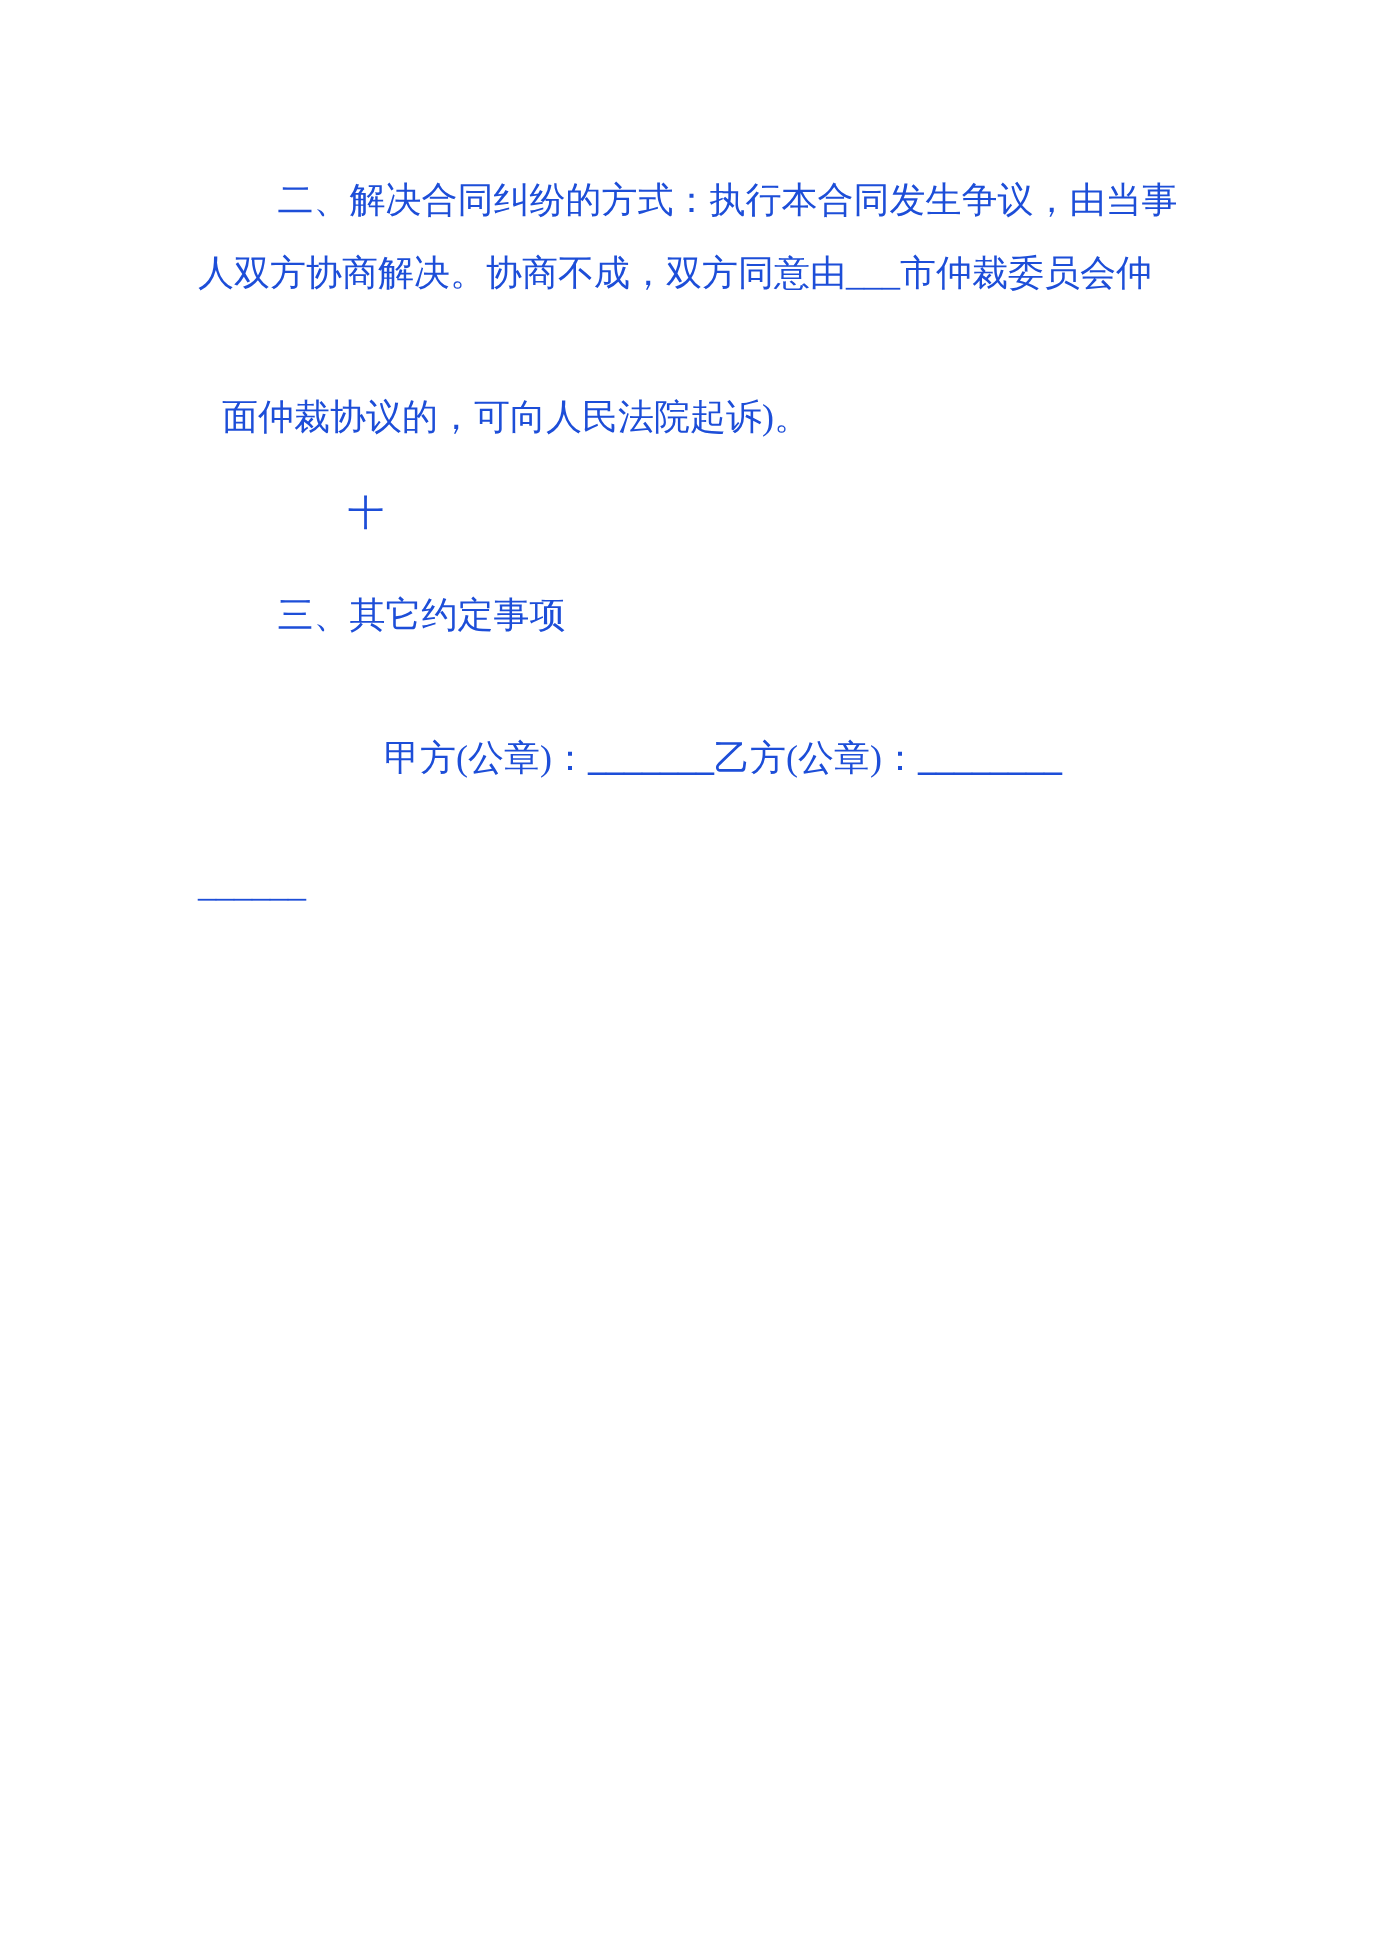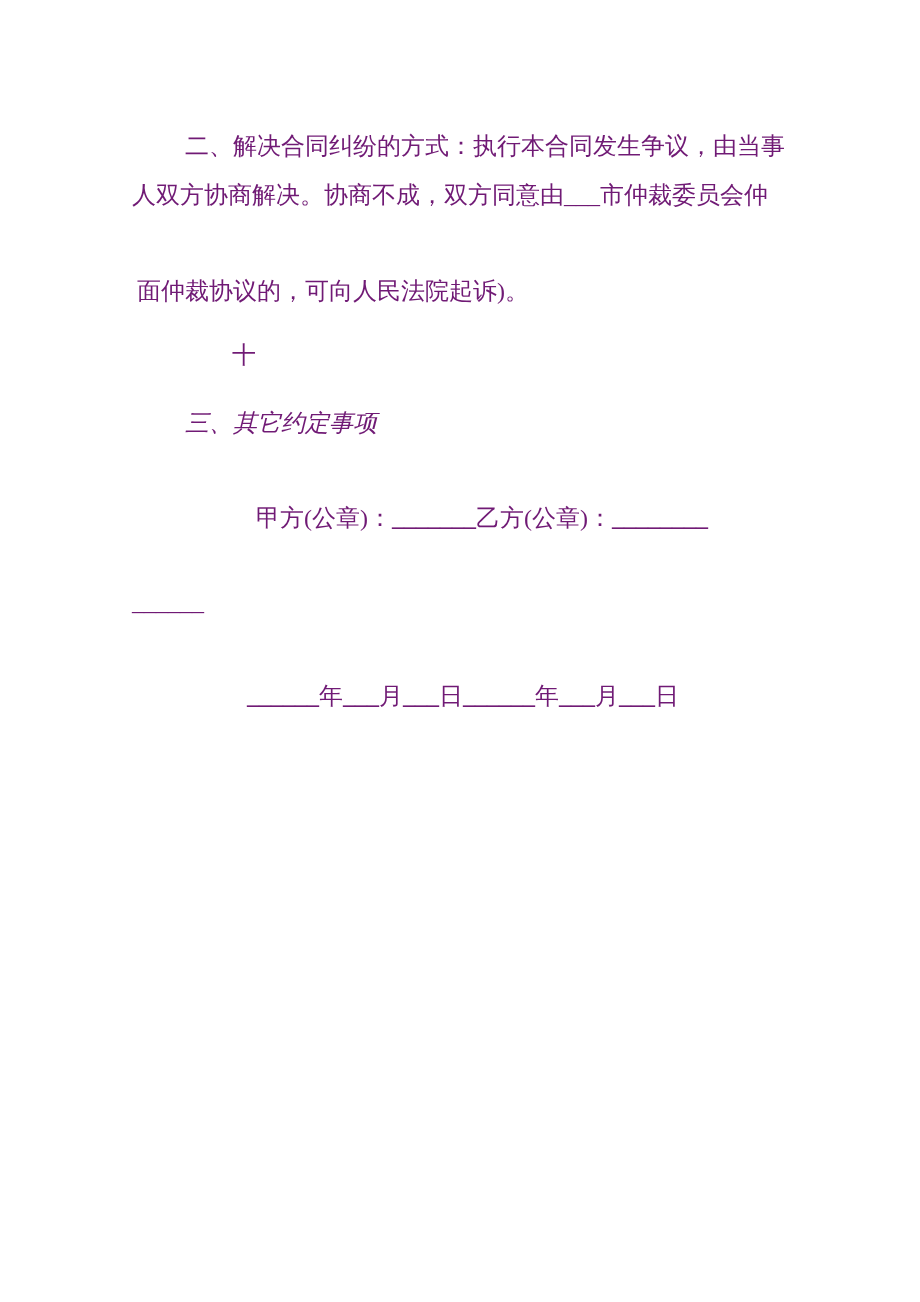--- a/index.html
+++ b/index.html
@@ -7,36 +7,35 @@
     padding: 0;
     background: #ffffff;
   }
   .page {
     position: relative;
     width: 920px;
     height: 926px;
     background: #ffffff;
     font-family: "Liberation Serif", "DejaVu Serif", serif;
     font-size: 24px;
-    color: #701a75;
+    color: #1d4ed8;
     overflow: hidden;
-    margin-top: 12px;
   }
   .line {
     position: absolute;
     white-space: pre;
     line-height: 1.15;
     letter-spacing: 0px;
   }
   .l1  { left: 185px; top: 121px; }
   .l2  { left: 132px; top: 170px; }
   .l3  { left: 132px; top: 218px; }
-  .l4  { left: 137px; top: 266px; }
+  .l4  { left: 148px; top: 266px; }
   .l5  { left: 232px; top: 330px; }
-  .l6  { left: 185px; top: 398px; font-style: italic; }
+  .l6  { left: 185px; top: 398px; }
   .l7  { left: 232px; top: 465px; }
   .l8  { left: 232px; top: 528px; }
   .l9  { left: 132px; top: 577px; }
   .l10 { left: 223px; top: 643px; }
   .blank { white-space: pre; font-weight: bold; }
 </style>
 </head>
 <body>
 
 <div class="page">
@@ -52,17 +51,14 @@
 
   <div class="line l6">三、其它约定事项</div>
 
   <div class="line l7">
     <span>甲方(公章)：</span><span class="blank">_______</span><span>乙方(公章)：</span><span class="blank">________</span>
   </div>
 
 
   <div class="line l9">______</div>
 
-  <div class="line l10">
-    <span class="blank">______</span><span>年</span><span class="blank">___</span><span>月</span><span class="blank">___</span><span>日</span><span class="blank">______</span><span>年</span><span class="blank">___</span><span>月</span><span class="blank">___</span><span>日</span>
-  </div>
 
 </div>
 
 </body></html>

